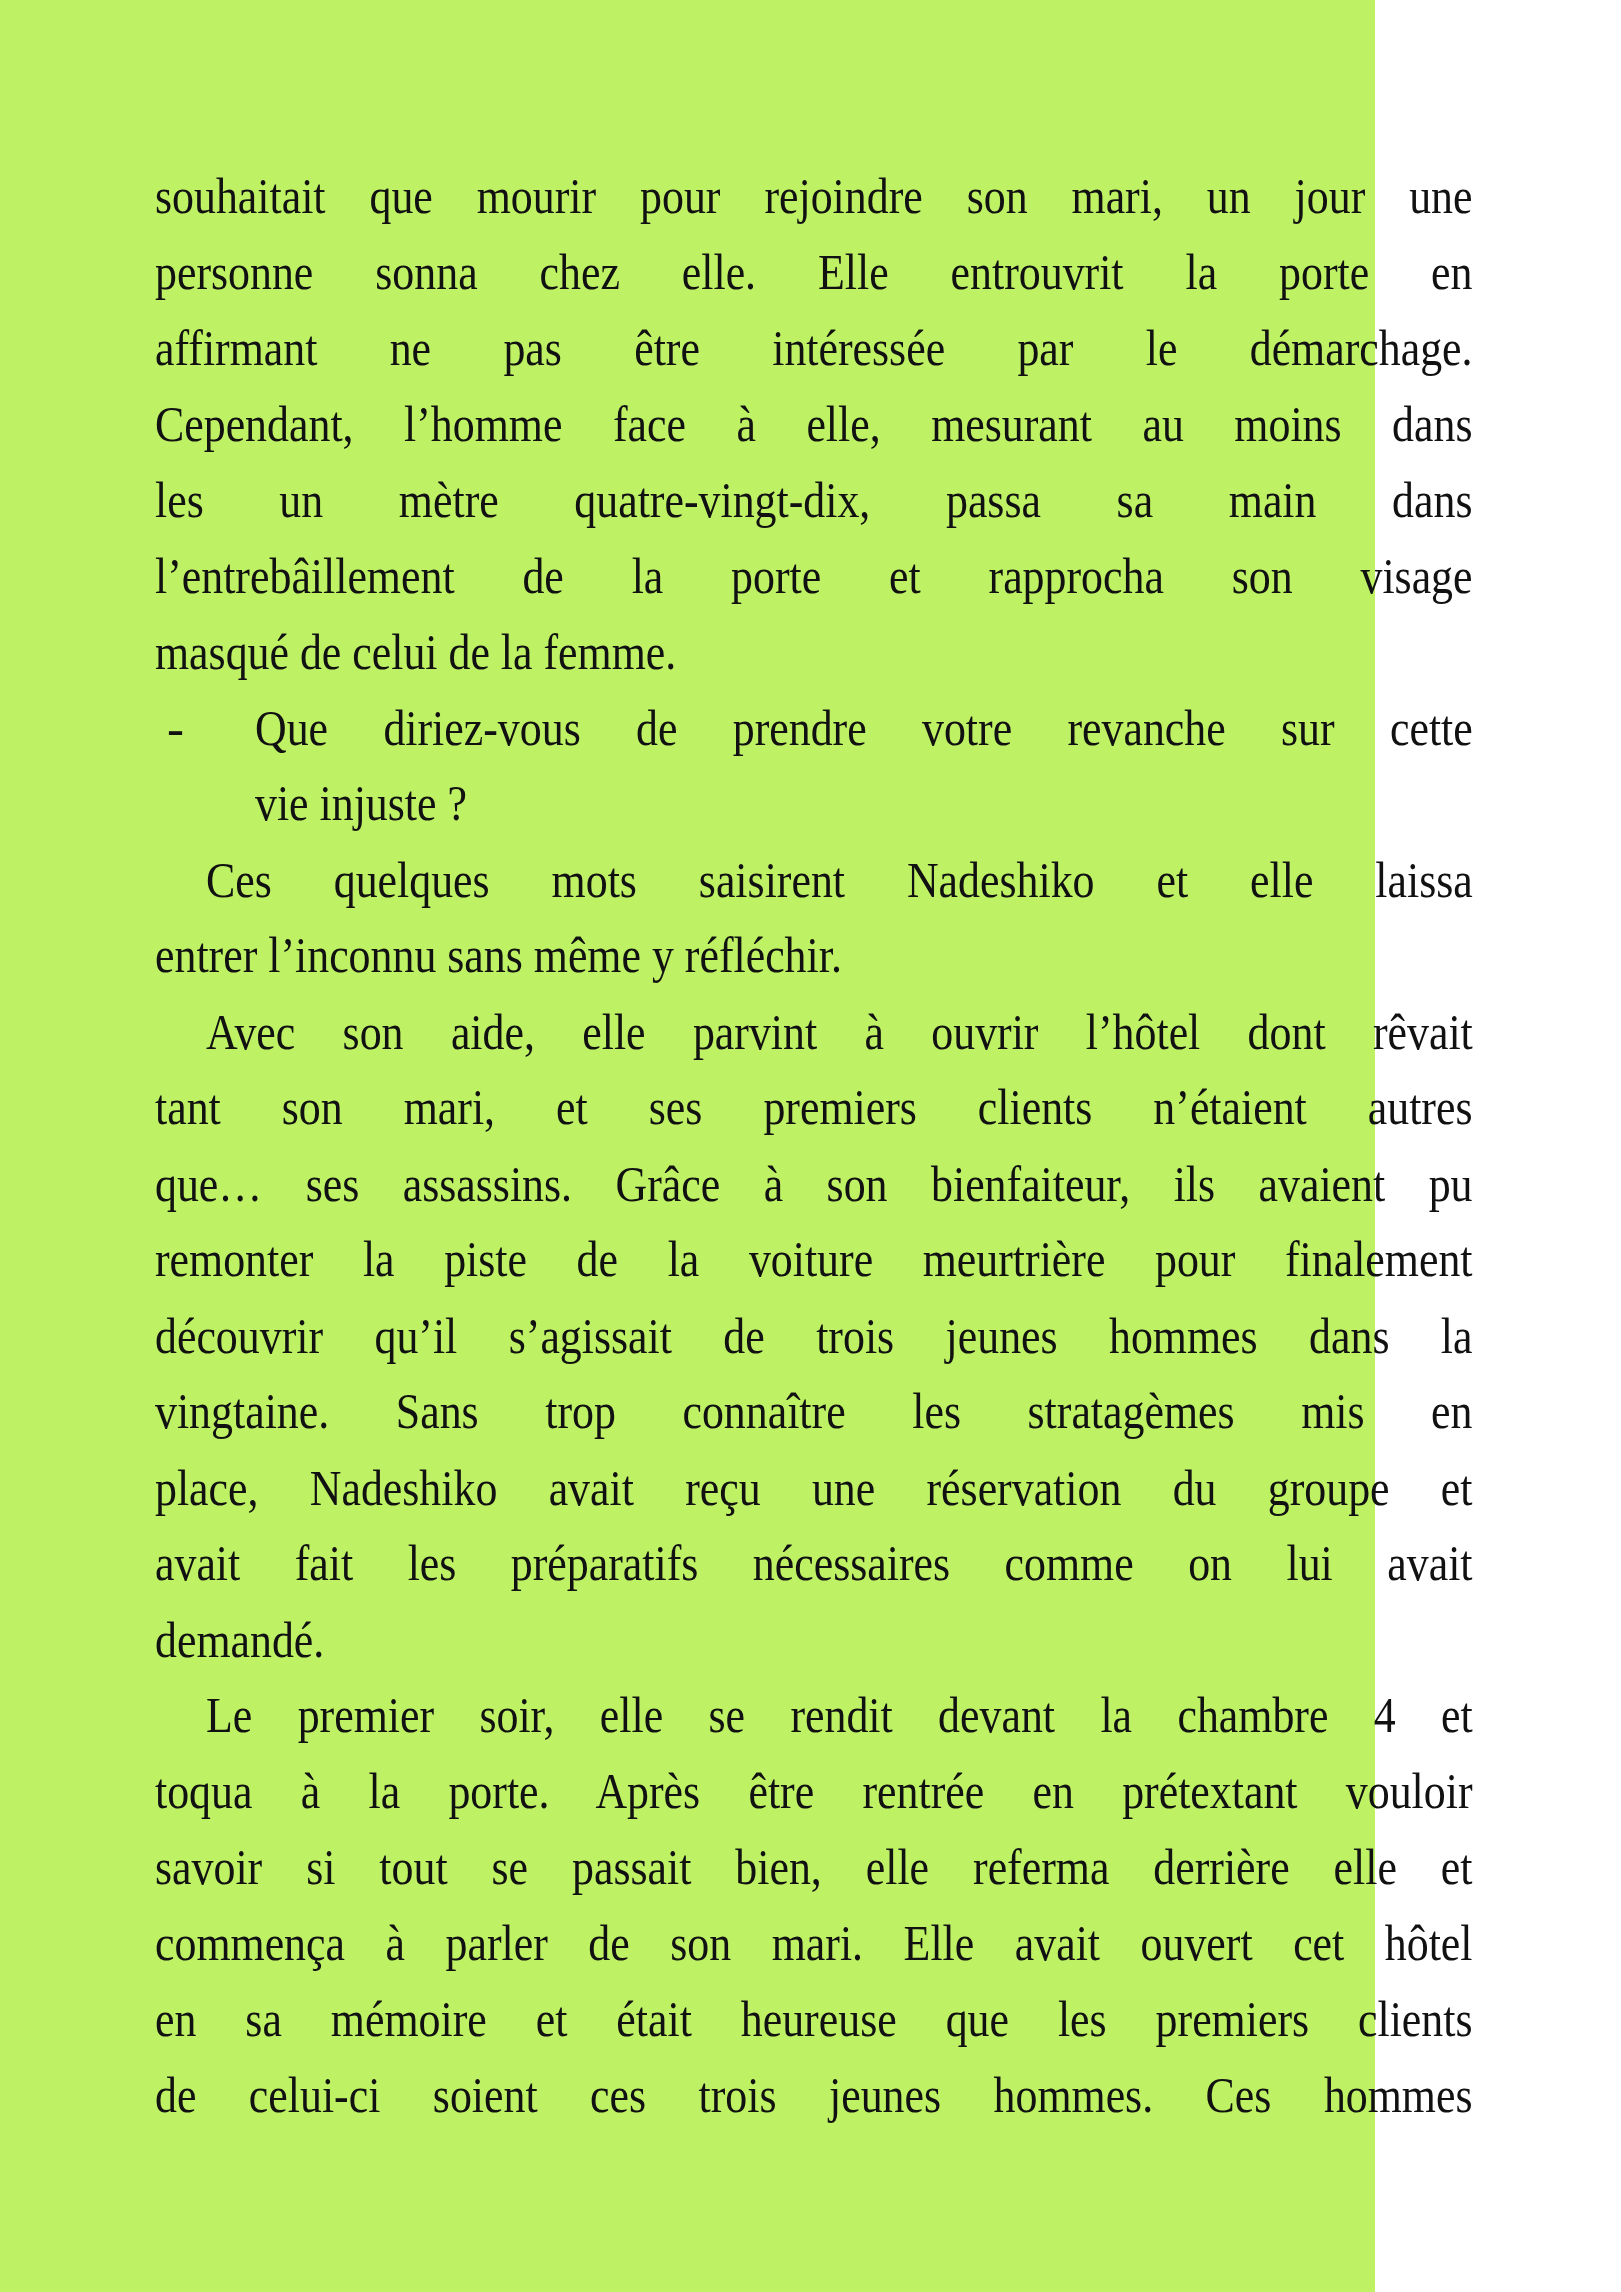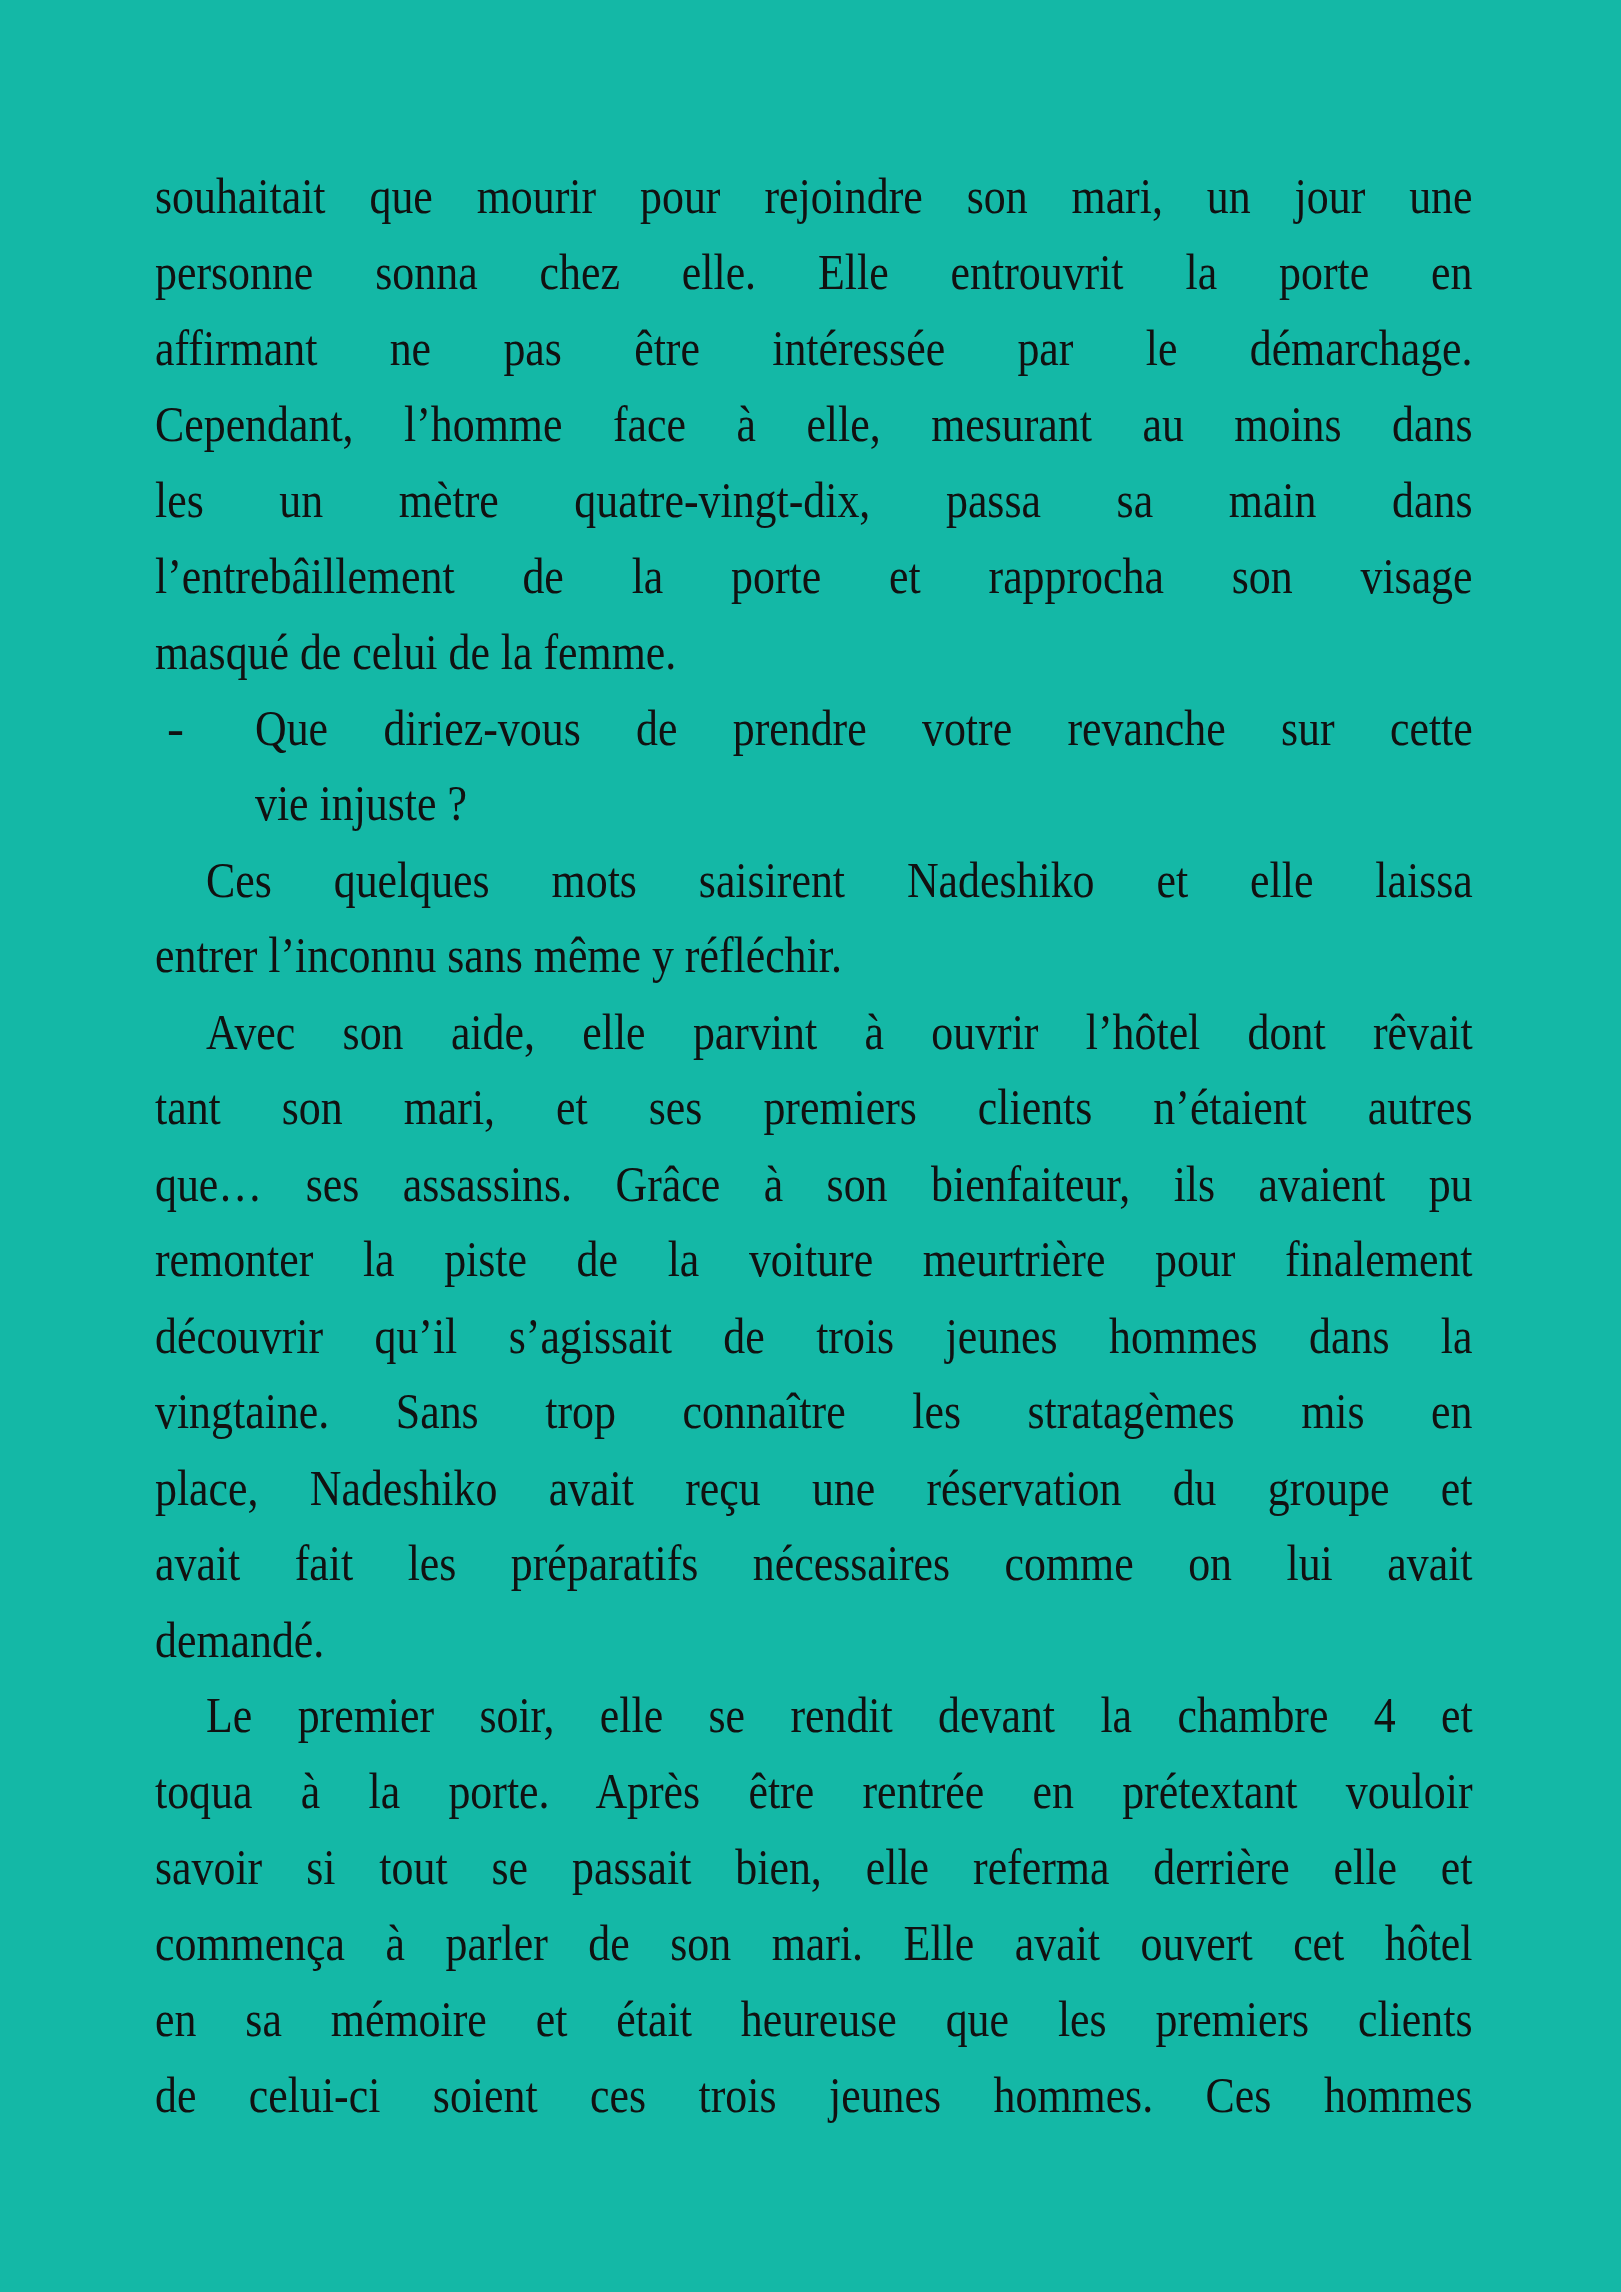--- a/index.html
+++ b/index.html
@@ -1,17 +1,17 @@
 <!DOCTYPE html>
 <html><head>
 <meta charset="utf-8">
 <style>
   html, body { margin: 0; padding: 0; background: #ffffff; }
   body { width: 1621px; height: 2293px; position: relative; overflow: hidden; }
-  .page { position: absolute; left: 0; top: 0; width: 1621px; height: 2293px; background: #14b8a6; }
+  .page { position: absolute; left: 0; top: 0; width: 1375px; height: 2293px; background: #bef264; }
   .line {
     position: absolute;
     left: 155px;
     width: 1317px;
     height: 76px;
     font-family: "Liberation Serif", "DejaVu Serif", serif;
     font-size: 51px;
     line-height: 76px;
     color: #111111;
     white-space: nowrap;

